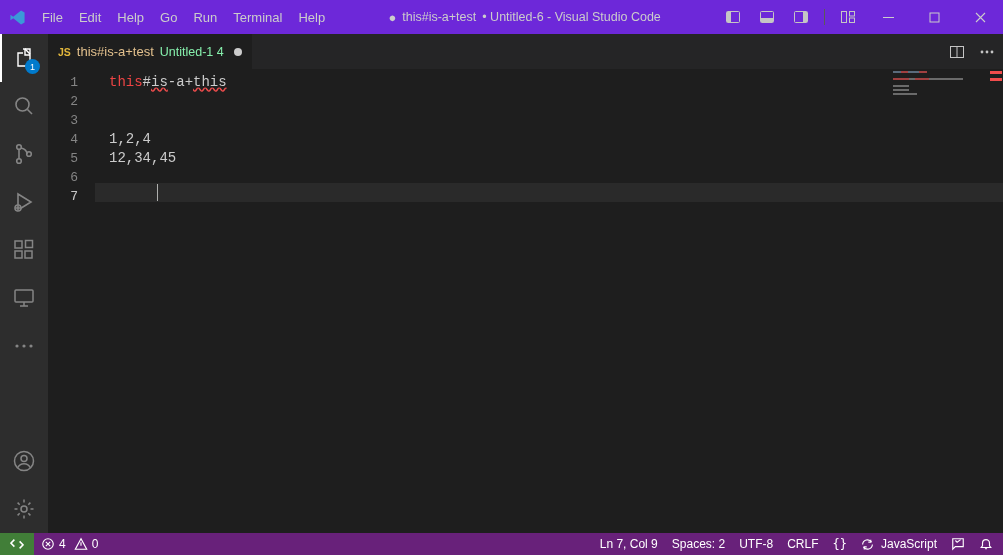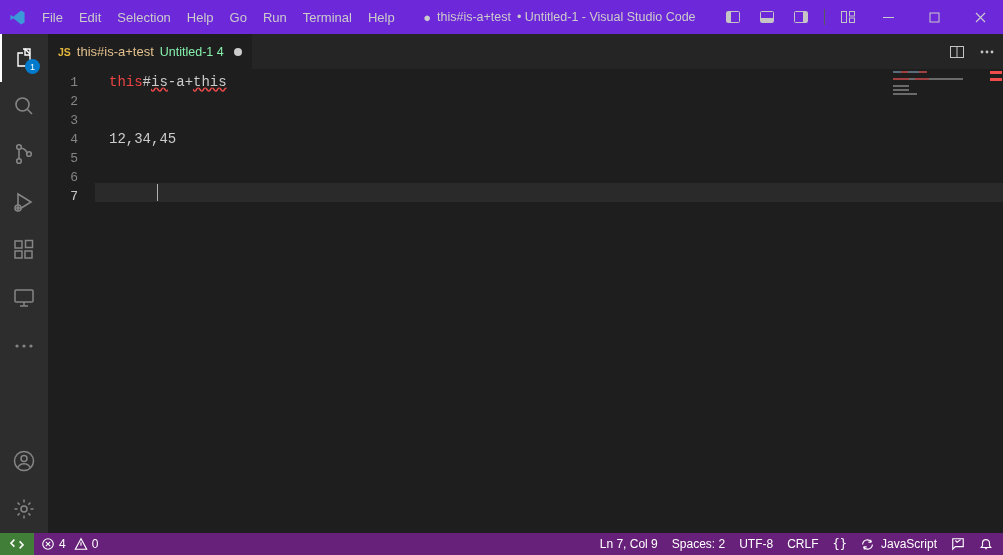--- a/index.html
+++ b/index.html
@@ -128,32 +128,31 @@
 
 <div class="titlebar">
   <div class="logo">
     <svg width="17" height="17" viewBox="0 0 24 24" fill="none">
       <path d="M17 2 L22 5 V19 L17 22 L6 13 L2 16 L2 8 L6 11 Z" fill="#3b99d8"></path>
     </svg>
   </div>
   <div class="menubar">
     <div class="menu-item">File</div>
     <div class="menu-item">Edit</div>
-    <div class="menu-item">Selection</div>
     <div class="menu-item">Help</div>
     <div class="menu-item">Go</div>
     <div class="menu-item">Run</div>
     <div class="menu-item">Terminal</div>
     <div class="menu-item">Help</div>
   </div>
 
   <div class="title-center">
     <span class="dirty-dot">● </span>
       <span>this#is-a+test</span>
-      <span> • Untitled-1 - Visual Studio Code</span>
+      <span> • Untitled-6 - Visual Studio Code</span>
   </div>
 
   <div class="title-right">
     <div class="layout-btns">
       <div>
         <svg width="16" height="16" viewBox="0 0 16 16">
             <rect x="1.5" y="2.5" width="13" height="11" rx="1" fill="none" stroke="#c5c5c5"></rect>
             <rect x="2" y="3" width="4" height="10" fill="#c5c5c5"></rect>
           </svg>
       </div>
@@ -303,20 +302,21 @@
           <div>4</div>
           <div>5</div>
           <div>6</div>
           <div style="color: rgb(198, 198, 198);">7</div>
         </div>
       <div class="code-lines" id="codeLines">
           <div class="current-line-bg" style="top: 114px;"></div>
           <div class="line"><span><span class="kw">this</span><span>#</span><span class="err">is</span><span>-a+</span><span class="err">this</span></span></div>
           <div class="line"><span>&nbsp;</span></div>
           <div class="line"><span>&nbsp;</span></div>
+          <div class="line"><span><span>1,2,4</span></span></div>
           <div class="line"><span><span>12,34,45</span></span></div>
           <div class="cursor" style="top: 115px; left: 61.6px;"></div>
         </div>
     </div>
 
     <div class="minimap">
       <svg width="100" height="50">
         <rect x="0" y="0" width="100" height="50" fill="#1e1e1e"></rect>
         <rect x="4" y="2" width="34" height="2" fill="#5a6b7c"></rect>
         <rect x="12" y="2" width="7" height="2" fill="#a04040"></rect>

